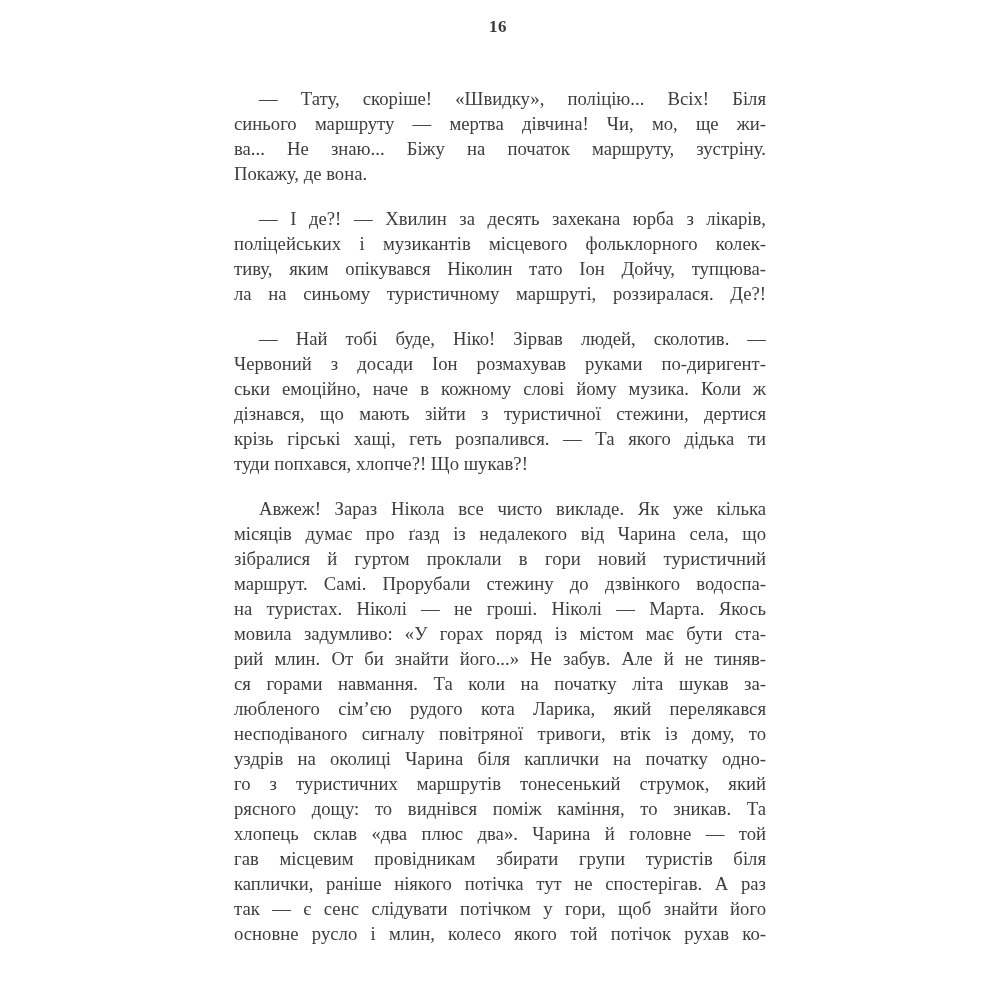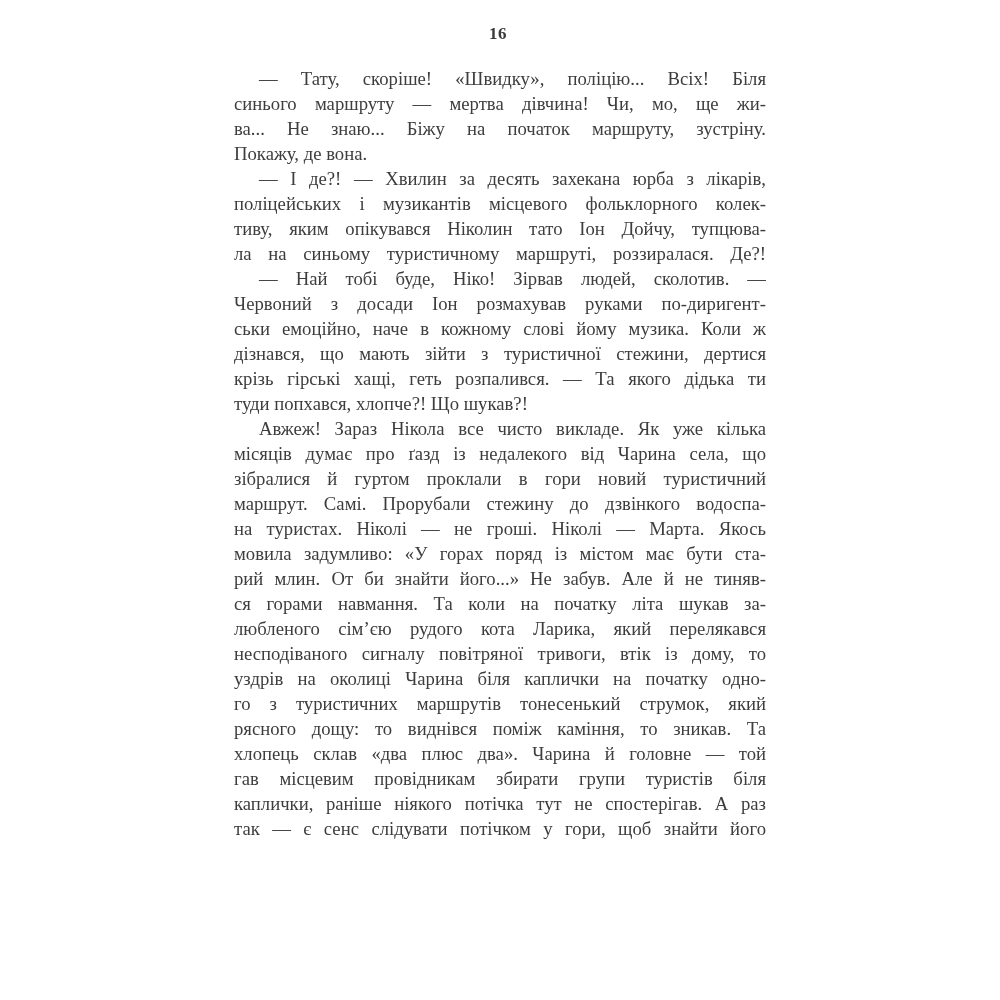--- a/index.html
+++ b/index.html
@@ -19,21 +19,20 @@
   .page-number {
     position: absolute;
     top: 17px;
     left: 0;
     width: 996px;
     text-align: center;
     font-size: 17px;
     font-weight: 600;
     letter-spacing: 0.5px;
     color: #3a3a3a;
-    margin-top: 7px;
   }
   .page-text {
     position: absolute;
     left: 234px;
     top: 66px;
     width: 532px;
   }
   .para {
     margin: 0;
     padding: 0;
@@ -42,21 +41,21 @@
     height: 25px;
     line-height: 25px;
     font-size: 18.7px;
     text-align: justify;
     text-align-last: justify;
     overflow: hidden;
     white-space: nowrap;
   }
   
   .line { white-space: normal; }
-  .line.indent { padding-left: 25px; }
+  .line.indent { padding-left: 25px; margin-top: 20px; }
   .line.endline {
     text-align: right;
     text-align-last: left;
   }
 </style>
 </head>
 <body>
 
 <div class="page">
   <div class="page-number">16</div>
@@ -92,15 +91,16 @@
         <div class="line">ся горами навмання. Та коли на початку літа шукав за-</div>
         <div class="line">любленого сім’єю рудого кота Ларика, який перелякався</div>
         <div class="line">несподіваного сигналу повітряної тривоги, втік із дому, то</div>
         <div class="line">уздрів на околиці Чарина біля каплички на початку одно-</div>
         <div class="line">го з туристичних маршрутів тонесенький струмок, який</div>
         <div class="line">рясного дощу: то виднівся поміж каміння, то зникав. Та</div>
         <div class="line">хлопець склав «два плюс два». Чарина й головне — той</div>
         <div class="line">гав місцевим провідникам збирати групи туристів біля</div>
         <div class="line">каплички, раніше ніякого потічка тут не спостерігав. А раз</div>
         <div class="line">так — є сенс слідувати потічком у гори, щоб знайти його</div>
+        <div class="line">основне русло і млин, колесо якого той потічок рухав ко-</div>
       </div>
     </div>
 </div>
 
 </body></html>

